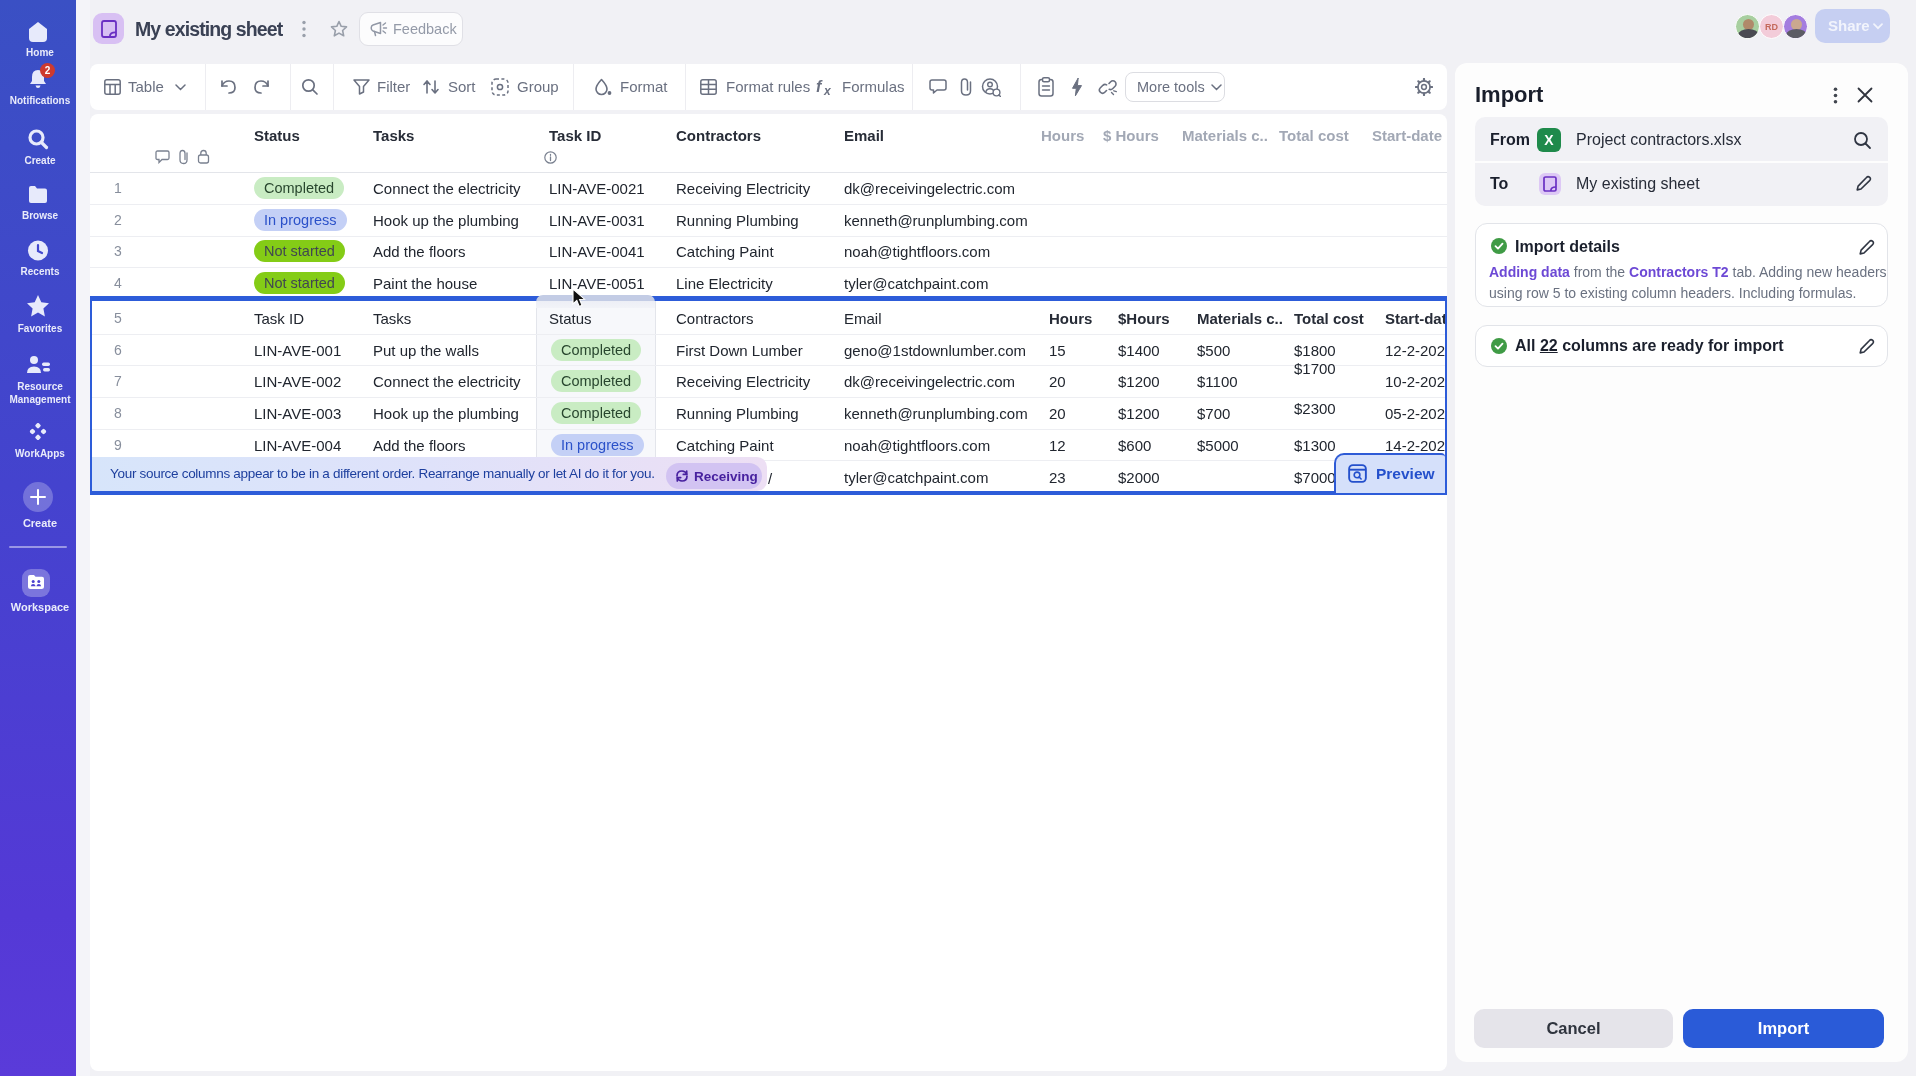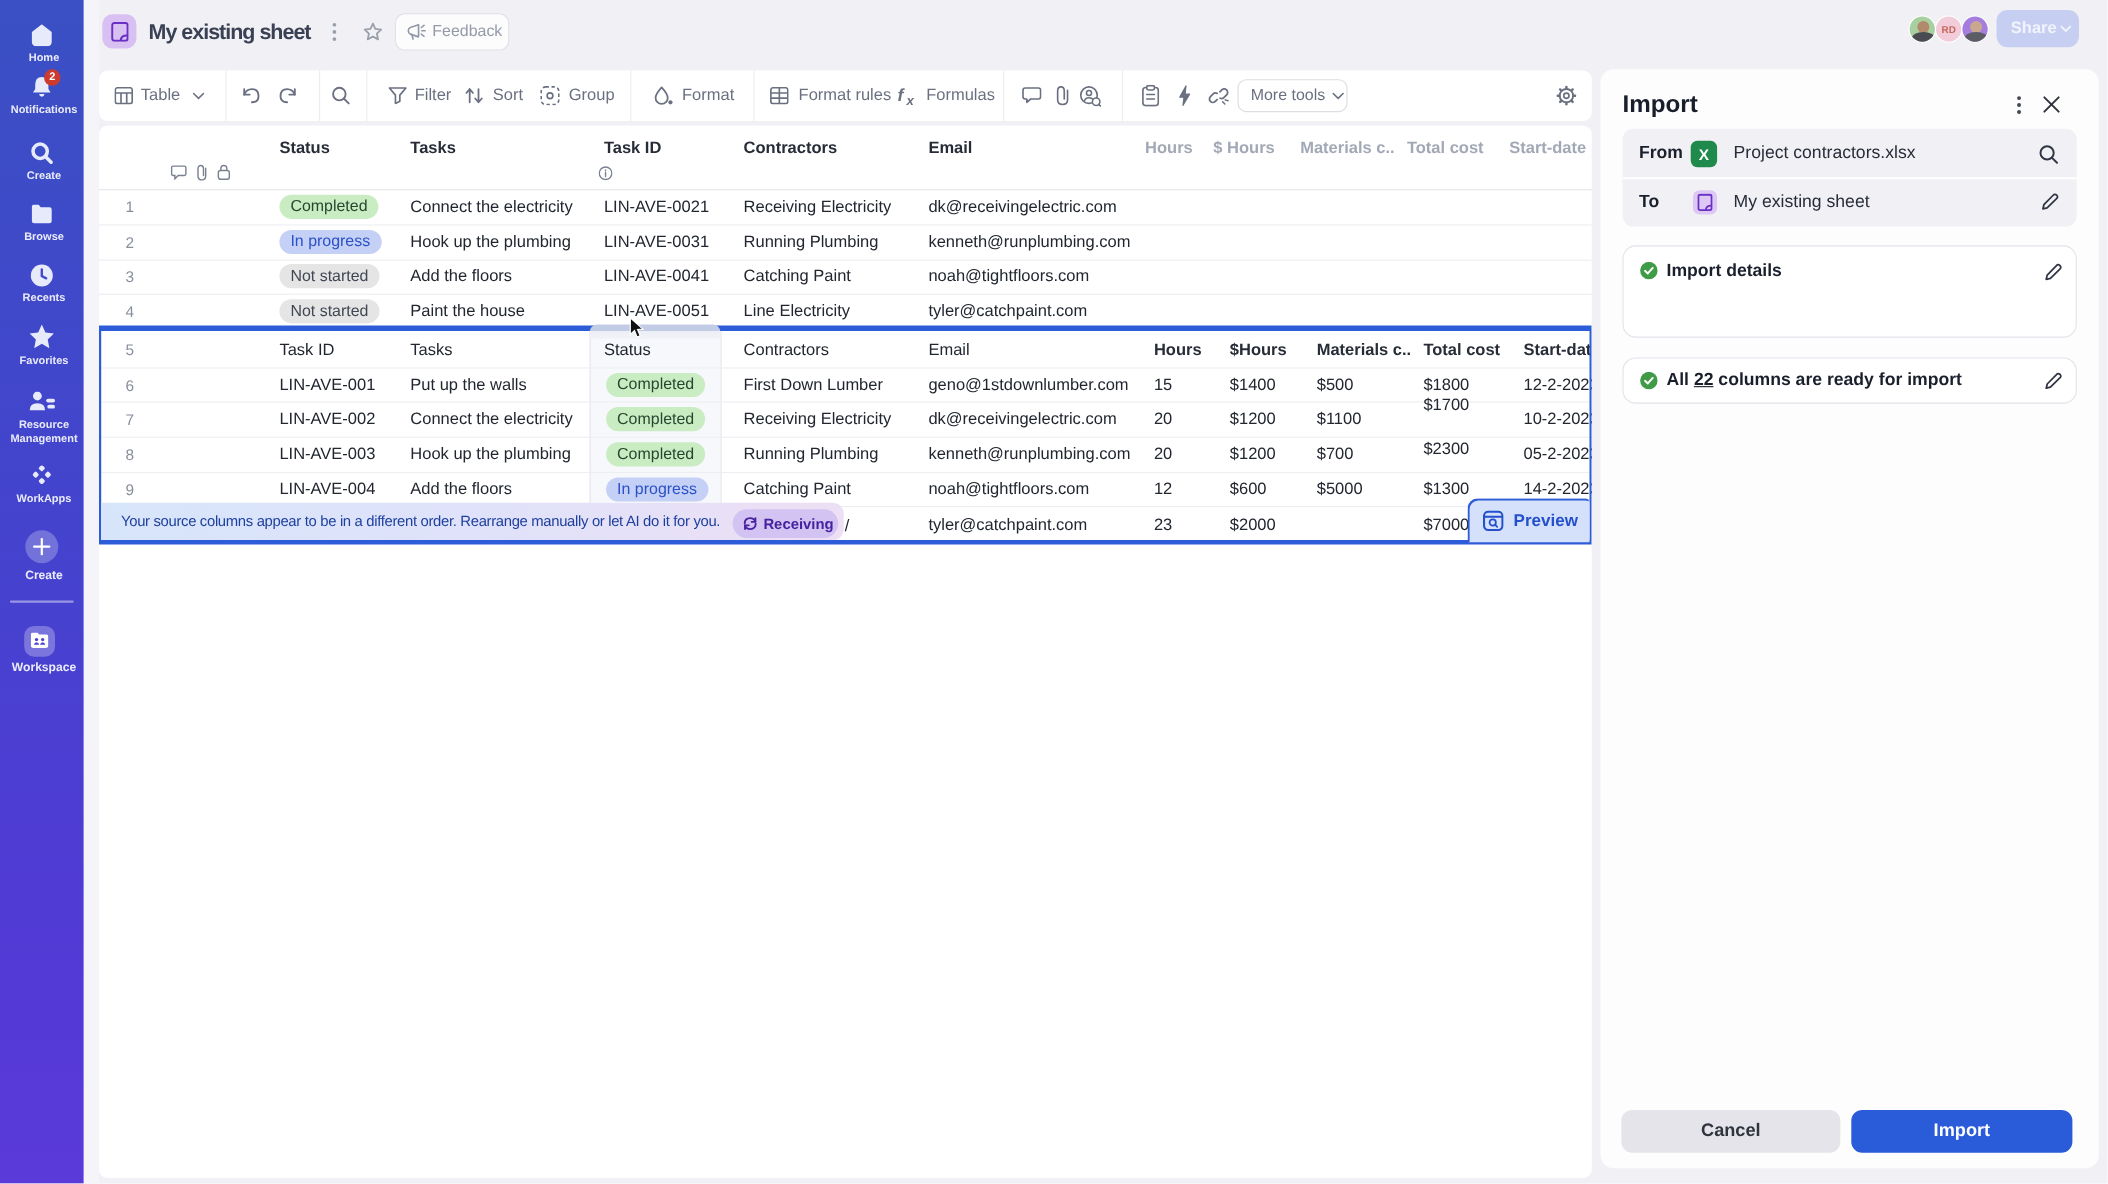--- a/index.html
+++ b/index.html
@@ -6,21 +6,21 @@
   html,body { width:1916px; height:1076px; overflow:hidden; }
   body { background:#f1f1f5; font-family:"Liberation Sans", sans-serif; position:relative; }
   .abs { position:absolute; }
   .c { position:absolute; font-size:15px; color:#21262f; white-space:nowrap; transform:translateY(-50%); }
   .hd { position:absolute; font-size:15px; font-weight:700; color:#272c37; white-space:nowrap; transform:translateY(-50%); }
   .hg { position:absolute; font-size:15px; font-weight:700; color:#a2a8b5; white-space:nowrap; transform:translateY(-50%); }
   .rn { position:absolute; font-size:14px; color:#878e9c; white-space:nowrap; transform:translate(-50%,-50%); }
   .pill { position:absolute; height:22px; border-radius:11px; font-size:14.5px; font-weight:500; line-height:22px; padding:0 10px; transform:translateY(-50%); white-space:nowrap; }
   .pg { background:#c9ecc3; color:#28462e; }
   .pb { background:#c4d0f6; color:#2b51c9; }
-  .pn { background:#e5e5e5; color:#404652; }
+  .pn { background:#84cc16; color:#404652; }
   .hline { position:absolute; height:1px; background:#edeef2; }
   .vline { position:absolute; width:1px; background:#e3e5eb; }
   .sideicon { position:absolute; left:50%; transform:translateX(-50%); }
   .sidelabel { position:absolute; width:80px; text-align:center; color:#e9ebfa; font-size:10px; font-weight:600; }
   .tbtxt { color:#6a7080; font-size:15px; white-space:nowrap; }
   .tbsep { position:absolute; top:0; width:1px; height:46px; background:#ededf1; }
   svg { display:block; }
 </style>
 </head>
 <body>
@@ -440,20 +440,21 @@
 
     <div class="abs" style="left:20px; top:160px; width:413px; height:84px; background:#fff; border:1.5px solid #e2e4e9; border-radius:12px;"></div>
     <svg class="abs" style="left:36px; top:175px;" width="16" height="16" viewBox="0 0 16 16">
       <circle cx="8" cy="8" r="8" fill="#3f9b45"></circle>
       <path d="M4.5 8.2 L7 10.6 L11.5 5.6" fill="none" stroke="#fff" stroke-width="1.8" stroke-linecap="round" stroke-linejoin="round"></path>
     </svg>
     <div class="abs" style="left:60px; top:175px; font-size:16px; font-weight:700; color:#1a1f2c;">Import details</div>
     <svg class="abs" style="left:403px; top:176px;" width="17" height="17" viewBox="0 0 17 17">
       <path d="M11.5 2.5 Q13 0.8 14.7 2.4 Q16.3 4 14.6 5.6 L6 14 L2.2 14.9 L3.1 11.1 Z" fill="none" stroke="#2f3542" stroke-width="1.6" stroke-linejoin="round"></path>
     </svg>
+    <div class="abs" style="left:34px; top:199px; font-size:14px; line-height:20.5px; color:#6a7180; white-space:nowrap;"><span style="color:#6d49d5; font-weight:700;">Adding data</span> from the <span style="color:#6d49d5; font-weight:700;">Contractors T2</span> tab. Adding new headers<br>using row 5 to existing column headers. Including formulas.</div>
 
     <div class="abs" style="left:20px; top:262px; width:413px; height:42px; background:#fff; border:1.5px solid #e2e4e9; border-radius:12px;"></div>
     <svg class="abs" style="left:36px; top:275px;" width="16" height="16" viewBox="0 0 16 16">
       <circle cx="8" cy="8" r="8" fill="#3f9b45"></circle>
       <path d="M4.5 8.2 L7 10.6 L11.5 5.6" fill="none" stroke="#fff" stroke-width="1.8" stroke-linecap="round" stroke-linejoin="round"></path>
     </svg>
     <div class="abs" style="left:60px; top:274px; font-size:16px; font-weight:700; color:#1a1f2c;">All <span style="text-decoration:underline;">22</span> columns are ready for import</div>
     <svg class="abs" style="left:403px; top:275px;" width="17" height="17" viewBox="0 0 17 17">
       <path d="M11.5 2.5 Q13 0.8 14.7 2.4 Q16.3 4 14.6 5.6 L6 14 L2.2 14.9 L3.1 11.1 Z" fill="none" stroke="#2f3542" stroke-width="1.6" stroke-linejoin="round"></path>
     </svg>

